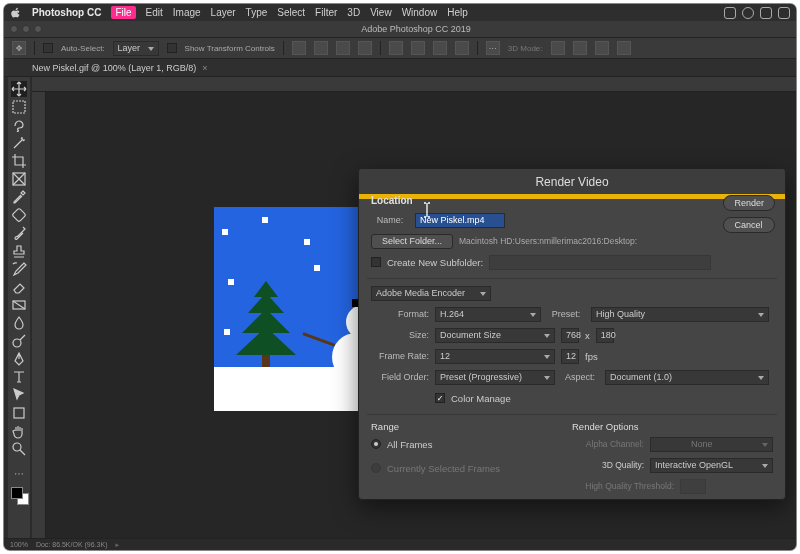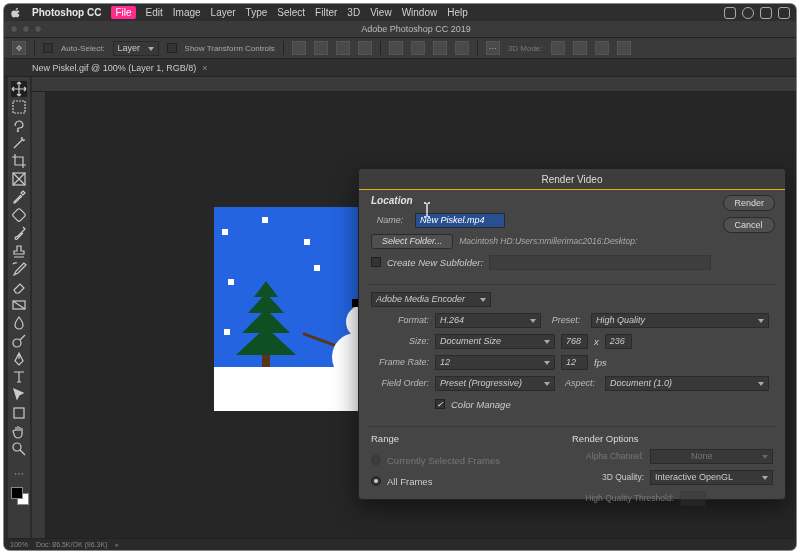--- a/index.html
+++ b/index.html
@@ -58,44 +58,44 @@
 .snowman-arm { position: absolute; right: 38px; bottom: 70px; width: 34px; height: 3px; background: #5a3618; transform: rotate(20deg); }
 .snowman-hat { position: absolute; right: -6px; bottom: 104px; width: 28px; height: 8px; background: #000; }
 .snowman-hat2 { position: absolute; right: -2px; bottom: 112px; width: 18px; height: 10px; background: #000; }
 .hat-band { position: absolute; right: -2px; bottom: 110px; width: 18px; height: 3px; background: #c02020; }
 
 
 .statusbar { position: absolute; bottom: 0; left: 0; right: 0; height: 12px; background: #2a2a2a; font-size: 7px; color: #888; padding-left: 6px; display: flex; align-items: center; gap: 8px; border-top: 1px solid #222; }
 
 
 .dialog { position: absolute; top: 164px; left: 354px; right: 10px; bottom: 50px; background: #454545; border: 1px solid #222; border-radius: 4px; box-shadow: 0 8px 24px rgba(0,0,0,0.5); font-size: 9.5px; color: #ccc; z-index: 10; }
-.dlg-title { height: 21px; background: #3d3d3d; border-bottom: 1px solid #eab308; display: flex; align-items: center; justify-content: center; font-size: 10px; color: #ddd; border-radius: 4px 4px 0 0; }
+.dlg-title { height: 30px; background: #3d3d3d; border-bottom: 5px solid #eab308; display: flex; align-items: center; justify-content: center; font-size: 12px; color: #ddd; border-radius: 4px 4px 0 0; }
 .dlg-body { position: absolute; top: 18px; left: 0; right: 0; bottom: 0; padding: 8px 12px; }
-.dlg-section { margin-bottom: 14px; font-style: italic; }
+.dlg-section { margin-bottom: 8px; }
 .dlg-section-title { font-weight: 600; color: #e0e0e0; margin-bottom: 6px; font-size: 10px; }
 .row { display: flex; align-items: center; gap: 6px; margin-bottom: 5px; min-height: 16px; }
 .lbl { width: 58px; text-align: right; color: #bbb; font-size: 9px; }
 .lbl-s { width: 38px; text-align: center; color: #bbb; font-size: 9px; }
 .input { background: #383838; border: 1px solid #2a2a2a; height: 15px; padding: 0 4px; color: #ccc; font-size: 9px; display: flex; align-items: center; }
 .input.sel { background: #285090; color: #fff; }
 .btn { background: #4f4f4f; border: 1px solid #2a2a2a; border-radius: 9px; height: 16px; padding: 0 10px; color: #ddd; font-size: 9px; display: flex; align-items: center; cursor: pointer; }
 .select { background: #383838; border: 1px solid #2a2a2a; height: 15px; padding: 0 4px; color: #ccc; font-size: 9px; display: flex; align-items: center; position: relative; }
 .select::after { content: ""; position: absolute; right: 4px; top: 5px; width: 0; height: 0; border-left: 3px solid transparent; border-right: 3px solid transparent; border-top: 4px solid #aaa; }
 .select.disabled { color: #777; padding-left: 40px; }
 .select.disabled::after { border-top-color: #666; }
 .cb { width: 10px; height: 10px; background: #333; border: 1px solid #222; display: inline-flex; align-items: center; justify-content: center; color: #fff; font-size: 8px; }
 .cb.checked::before { content: "✓"; }
 .radio { width: 10px; height: 10px; border-radius: 50%; background: #333; border: 1px solid #222; display: inline-flex; align-items: center; justify-content: center; }
 .radio.on::before { content: ""; width: 4px; height: 4px; background: #ccc; border-radius: 50%; }
 .dim { color: #777; }
 .dlg-right { position: absolute; top: 8px; right: 10px; display: flex; flex-direction: column; gap: 6px; }
 .hr { height: 1px; background: #383838; margin: 6px -4px; }
 .two-col { display: flex; }
 .sub-title { font-size: 9.5px; color: #ddd; margin-bottom: 4px; }
-.num { width: 27px; text-align: center; }
+.num { width: 18px; text-align: center; }
 .cursor { position: absolute; top: 198px; left: 417px; z-index: 20; pointer-events: none; }
 </style>
 </head>
 <body>
 
 <div class="app-frame">
 
   <div class="mac-menubar">
     <span class="apple-logo">
       <svg viewBox="0 0 12 12">
@@ -372,21 +372,21 @@
         <div class="row">
           <span class="lbl">Size:</span>
           <div class="select" style="width:120px">
               <span>Document Size</span>
             </div>
           <div class="input num">
               <span>768</span>
             </div>
           <span>x</span>
           <div class="input num">
-              <span>236</span>
+              <span>180</span>
             </div>
         </div>
         <div class="row">
           <span class="lbl">Frame Rate:</span>
           <div class="select" style="width:120px">
               <span>12</span>
             </div>
           <div class="input num">
               <span>12</span>
             </div>
@@ -406,27 +406,27 @@
           <span class="cb checked"></span>
           <span>Color Manage</span>
         </div>
       </div>
 
       <div class="hr"></div>
 
       <div class="two-col">
         <div style="flex:1">
           <div class="sub-title">Range</div>
+          <div class="row">
+            <span class="radio on"></span>
+            <span>All Frames</span>
+          </div>
           <div class="row dim" style="margin-top:8px">
             <span class="radio" style="opacity:.4"></span>
             <span>Currently Selected Frames</span>
-          </div>
-          <div class="row">
-            <span class="radio on"></span>
-            <span>All Frames</span>
           </div>
         </div>
         <div style="flex:1">
           <div class="sub-title">Render Options</div>
           <div class="row dim">
             <span style="width:72px;text-align:right;font-size:8.5px">Alpha Channel:</span>
             <div class="select disabled" style="flex:1">
                 <span>None</span>
               </div>
           </div>

